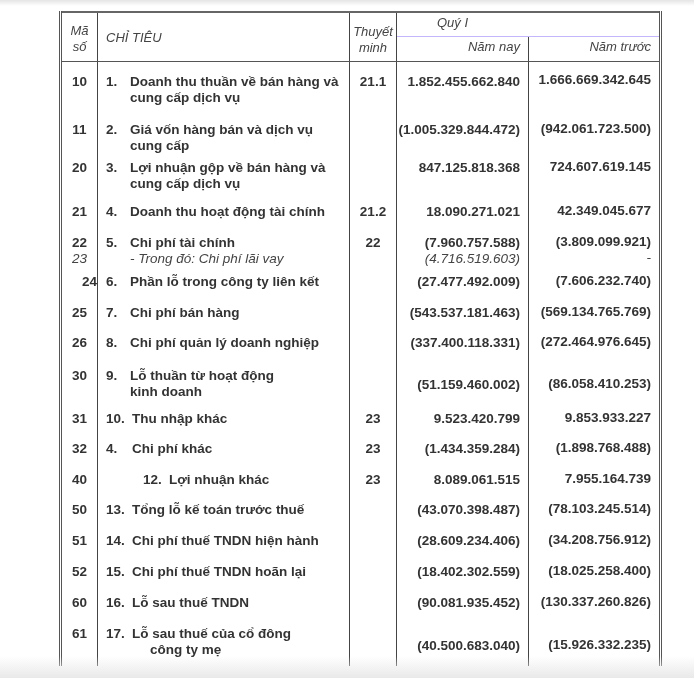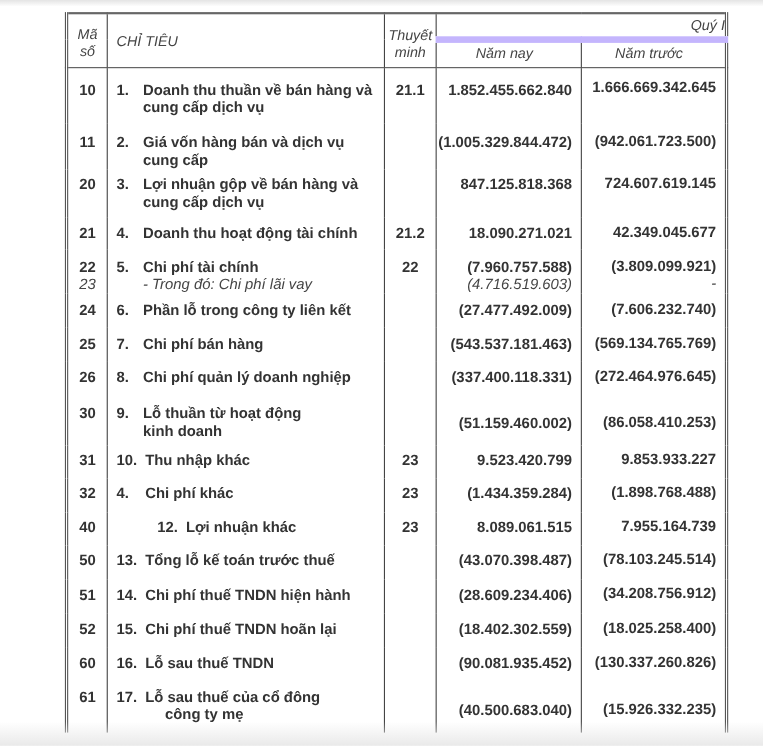--- a/index.html
+++ b/index.html
@@ -39,22 +39,22 @@
     col.c-tm { width: 47px; }
     col.c-ny { width: 132px; }
     col.c-nt { width: 132px; }
     .hdr th {
       font-weight: normal; font-style: italic; color: #444;
       border-bottom: 1px solid #555;
     }
     .hdr .ma { text-align: center; font-size: 13px; line-height: 16px; padding-top: 10px; height: 38px; }
     .hdr .ct { text-align: left; padding-left: 8px; padding-top: 17px; font-size: 13px; }
     .hdr .tm { text-align: center; font-size: 13px; line-height: 16px; padding-top: 11px; }
-    .hdr .quy { text-align: right; font-size: 13px; height: 19px; line-height: 19px; border-bottom: 6px solid #c4b5fd; padding-left: 40px; }
-    .hdr .sub { font-size: 13px; padding-right: 8px; height: 20px; line-height: 20px; }
+    .hdr .quy { text-align: left; font-size: 13px; height: 19px; line-height: 19px; border-bottom: 1px solid #c4b5fd; padding-left: 40px; }
+    .hdr .sub { text-align: right; font-size: 13px; padding-right: 8px; height: 20px; line-height: 20px; }
     .row td { font-weight: bold; color: #333; }
     .row .ma { text-align: center; }
     .row .ct { padding-left: 8px; }
     .row .tm { text-align: center; }
     .row .ny, .row .nt { text-align: right; padding-right: 8px; }
     .numw { display: inline-block; width: 24px; }
     .lbl { display: inline-block; vertical-align: top; line-height: 16px; }
     .sub-it { font-weight: normal; font-style: italic; color: #444; }
     .indent { padding-left: 30px; }
   </style>
@@ -119,21 +119,21 @@
         <td class="nt" style="height: 29px; padding-top: 5px; box-sizing: border-box; line-height: 16px;"><span>42.349.045.677</span></td>
       </tr>
       <tr class="row">
         <td class="ma" style="height: 38px; padding-top: 8px; box-sizing: border-box; line-height: 16px;"><span>22</span><br><span class="sub-it">23</span></td>
         <td class="ct" style="height: 38px; padding-top: 8px; box-sizing: border-box; line-height: 16px;"><span class="numw" style="width: 24px;">5.</span><span class="lbl"><span>Chi phí tài chính</span></span><br><span class="sub-it indent" style="padding-left: 24px;">-   Trong đó: Chi phí lãi vay</span></td>
         <td class="tm" style="height: 38px; padding-top: 8px; box-sizing: border-box; line-height: 16px;"><span>22</span></td>
         <td class="ny" style="height: 38px; padding-top: 8px; box-sizing: border-box; line-height: 16px; margin-left: 16px;"><span>(7.960.757.588)</span><br><span class="sub-it">(4.716.519.603)</span></td>
         <td class="nt" style="height: 38px; padding-top: 7px; box-sizing: border-box; line-height: 16px;"><span>(3.809.099.921)</span><br><span class="sub-it">-</span></td>
       </tr>
       <tr class="row">
-        <td class="ma" style="height: 31px; padding-top: 7px; box-sizing: border-box; line-height: 16px;"><span>24</span></td>
+        <td class="ma" style="height: 31px; padding-top: 7px; box-sizing: border-box; line-height: 16px; text-align: right;"><span>24</span></td>
         <td class="ct" style="height: 31px; padding-top: 7px; box-sizing: border-box; line-height: 16px;"><span class="numw" style="width: 24px;">6.</span><span class="lbl"><span>Phần lỗ trong công ty liên kết</span></span></td>
         <td class="tm" style="height: 31px; padding-top: 7px; box-sizing: border-box; line-height: 16px;"><span></span></td>
         <td class="ny" style="height: 31px; padding-top: 7px; box-sizing: border-box; line-height: 16px;"><span>(27.477.492.009)</span></td>
         <td class="nt" style="height: 31px; padding-top: 6px; box-sizing: border-box; line-height: 16px;"><span>(7.606.232.740)</span></td>
       </tr>
       <tr class="row">
         <td class="ma" style="height: 31px; padding-top: 7px; box-sizing: border-box; line-height: 16px;"><span>25</span></td>
         <td class="ct" style="height: 31px; padding-top: 7px; box-sizing: border-box; line-height: 16px;"><span class="numw" style="width: 24px;">7.</span><span class="lbl"><span>Chi phí bán hàng</span></span></td>
         <td class="tm" style="height: 31px; padding-top: 7px; box-sizing: border-box; line-height: 16px;"><span></span></td>
         <td class="ny" style="height: 31px; padding-top: 7px; box-sizing: border-box; line-height: 16px;"><span>(543.537.181.463)</span></td>

